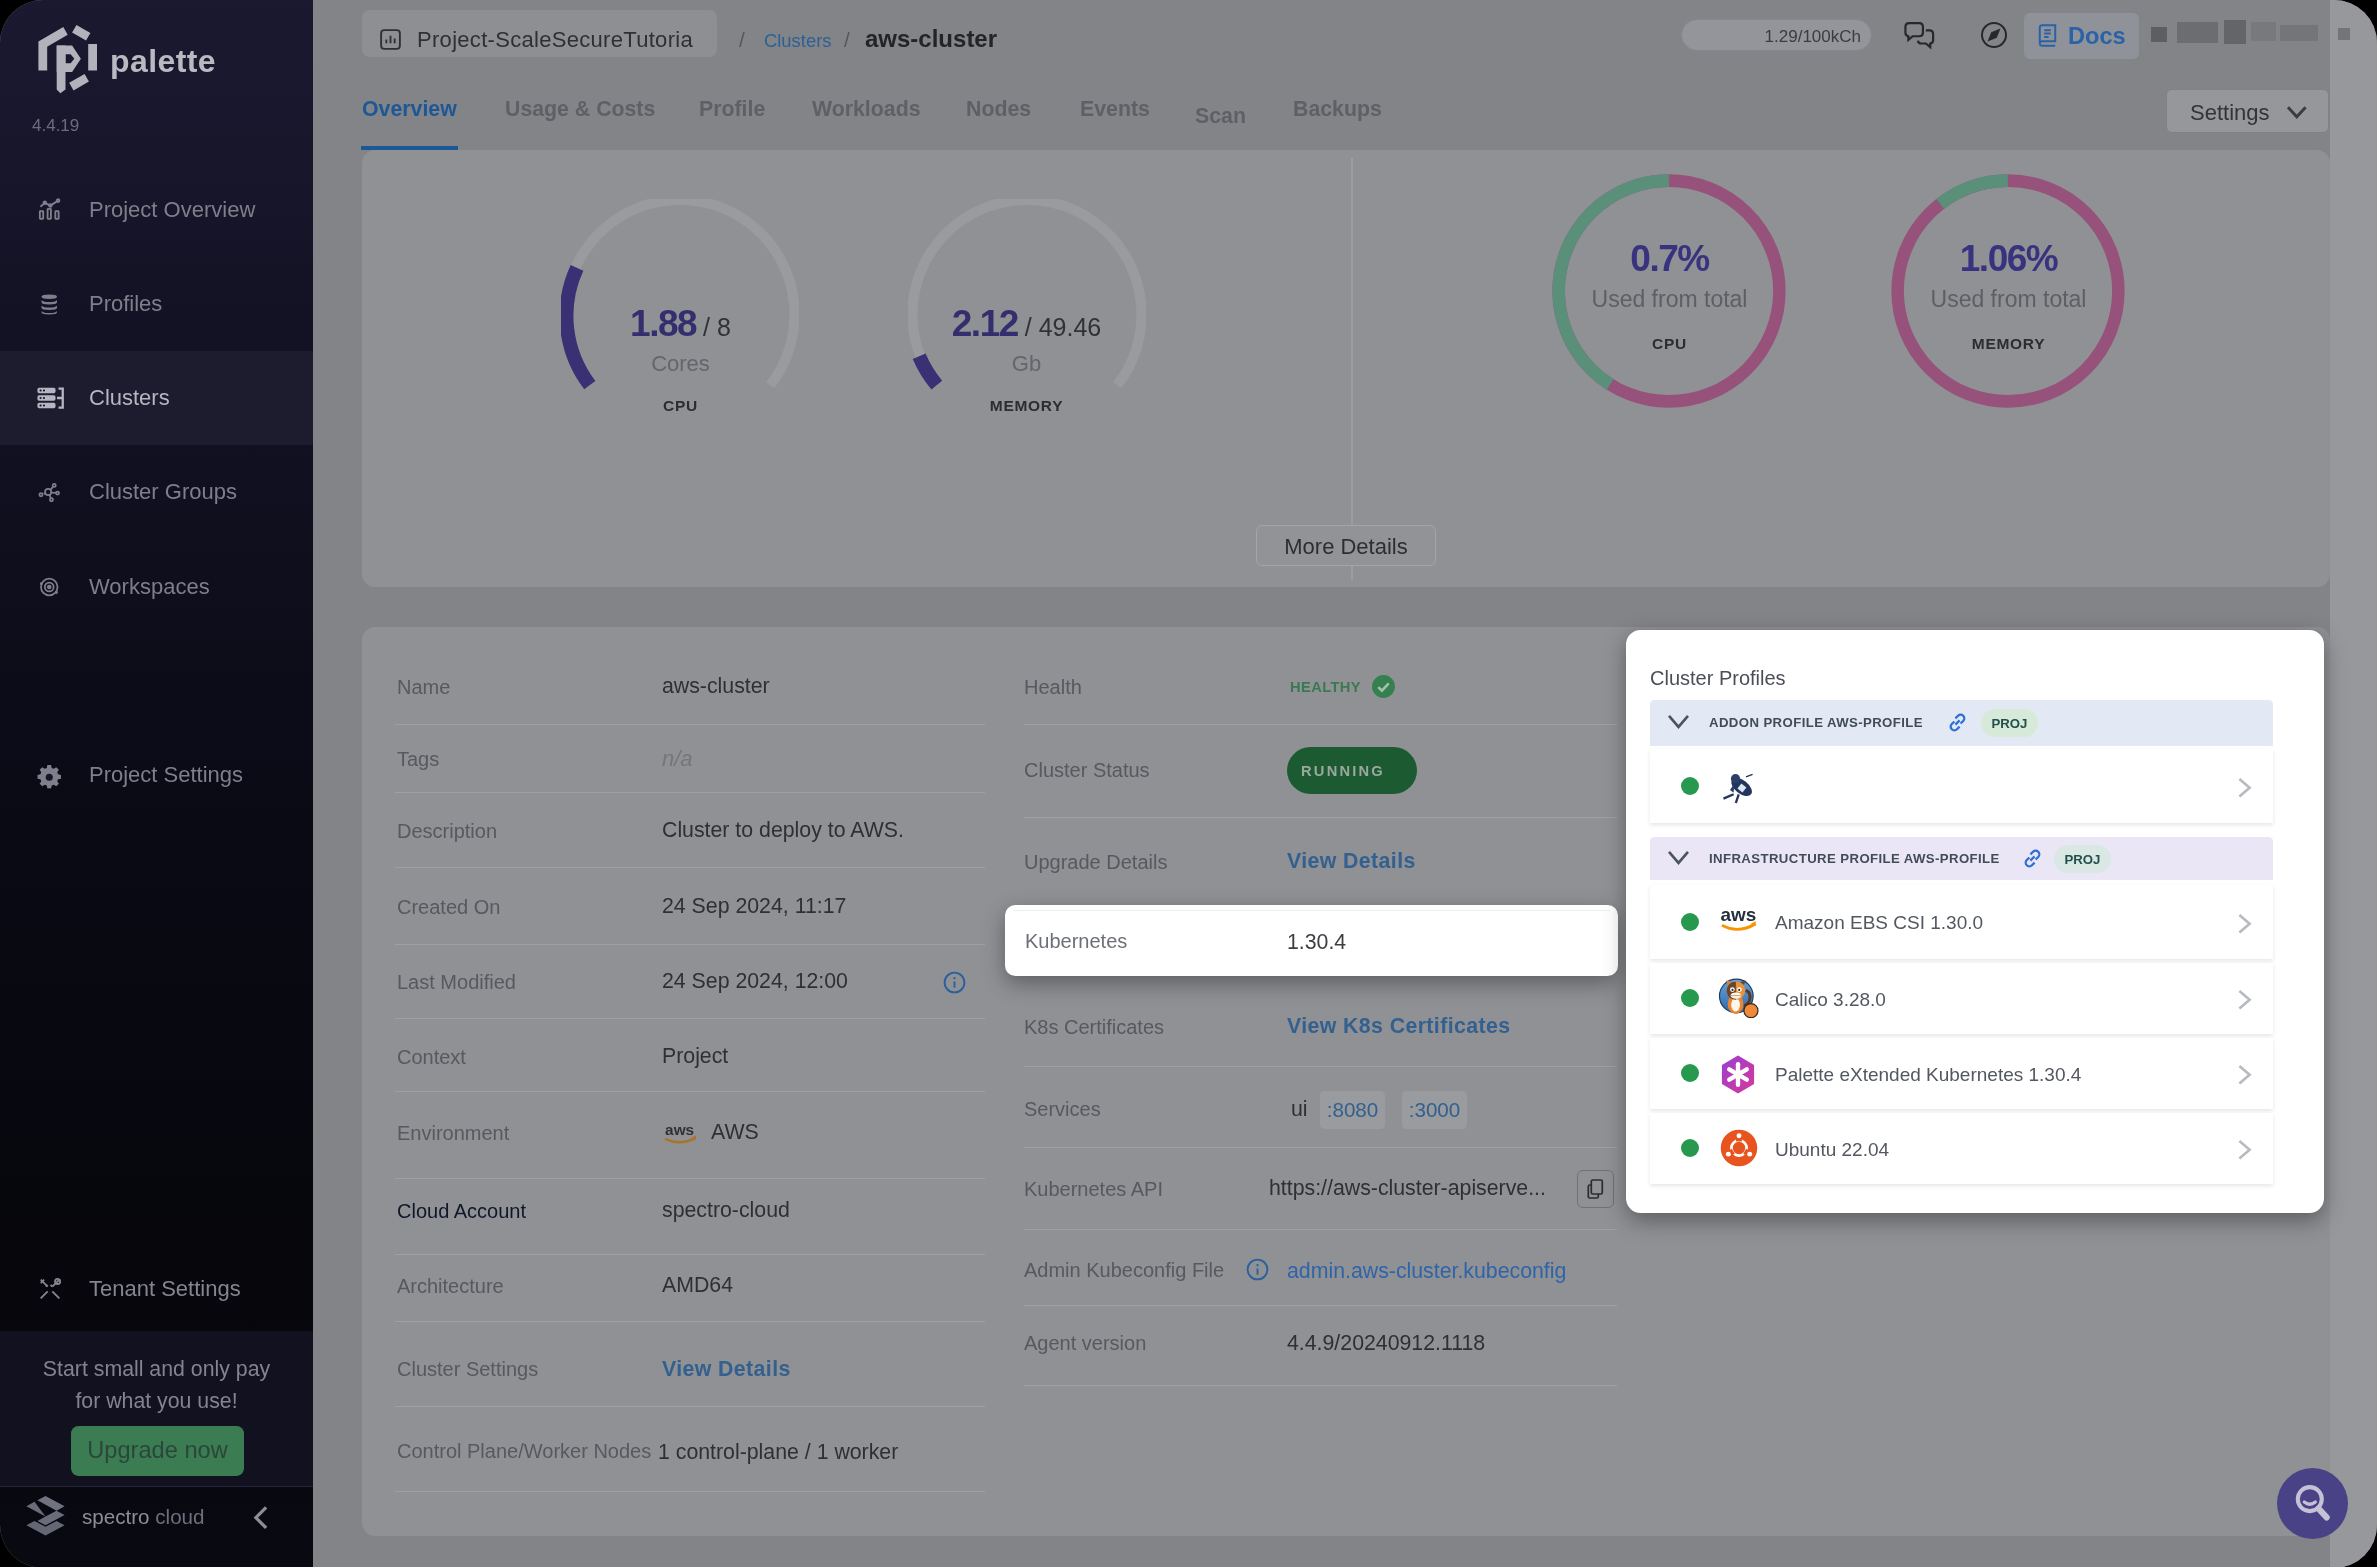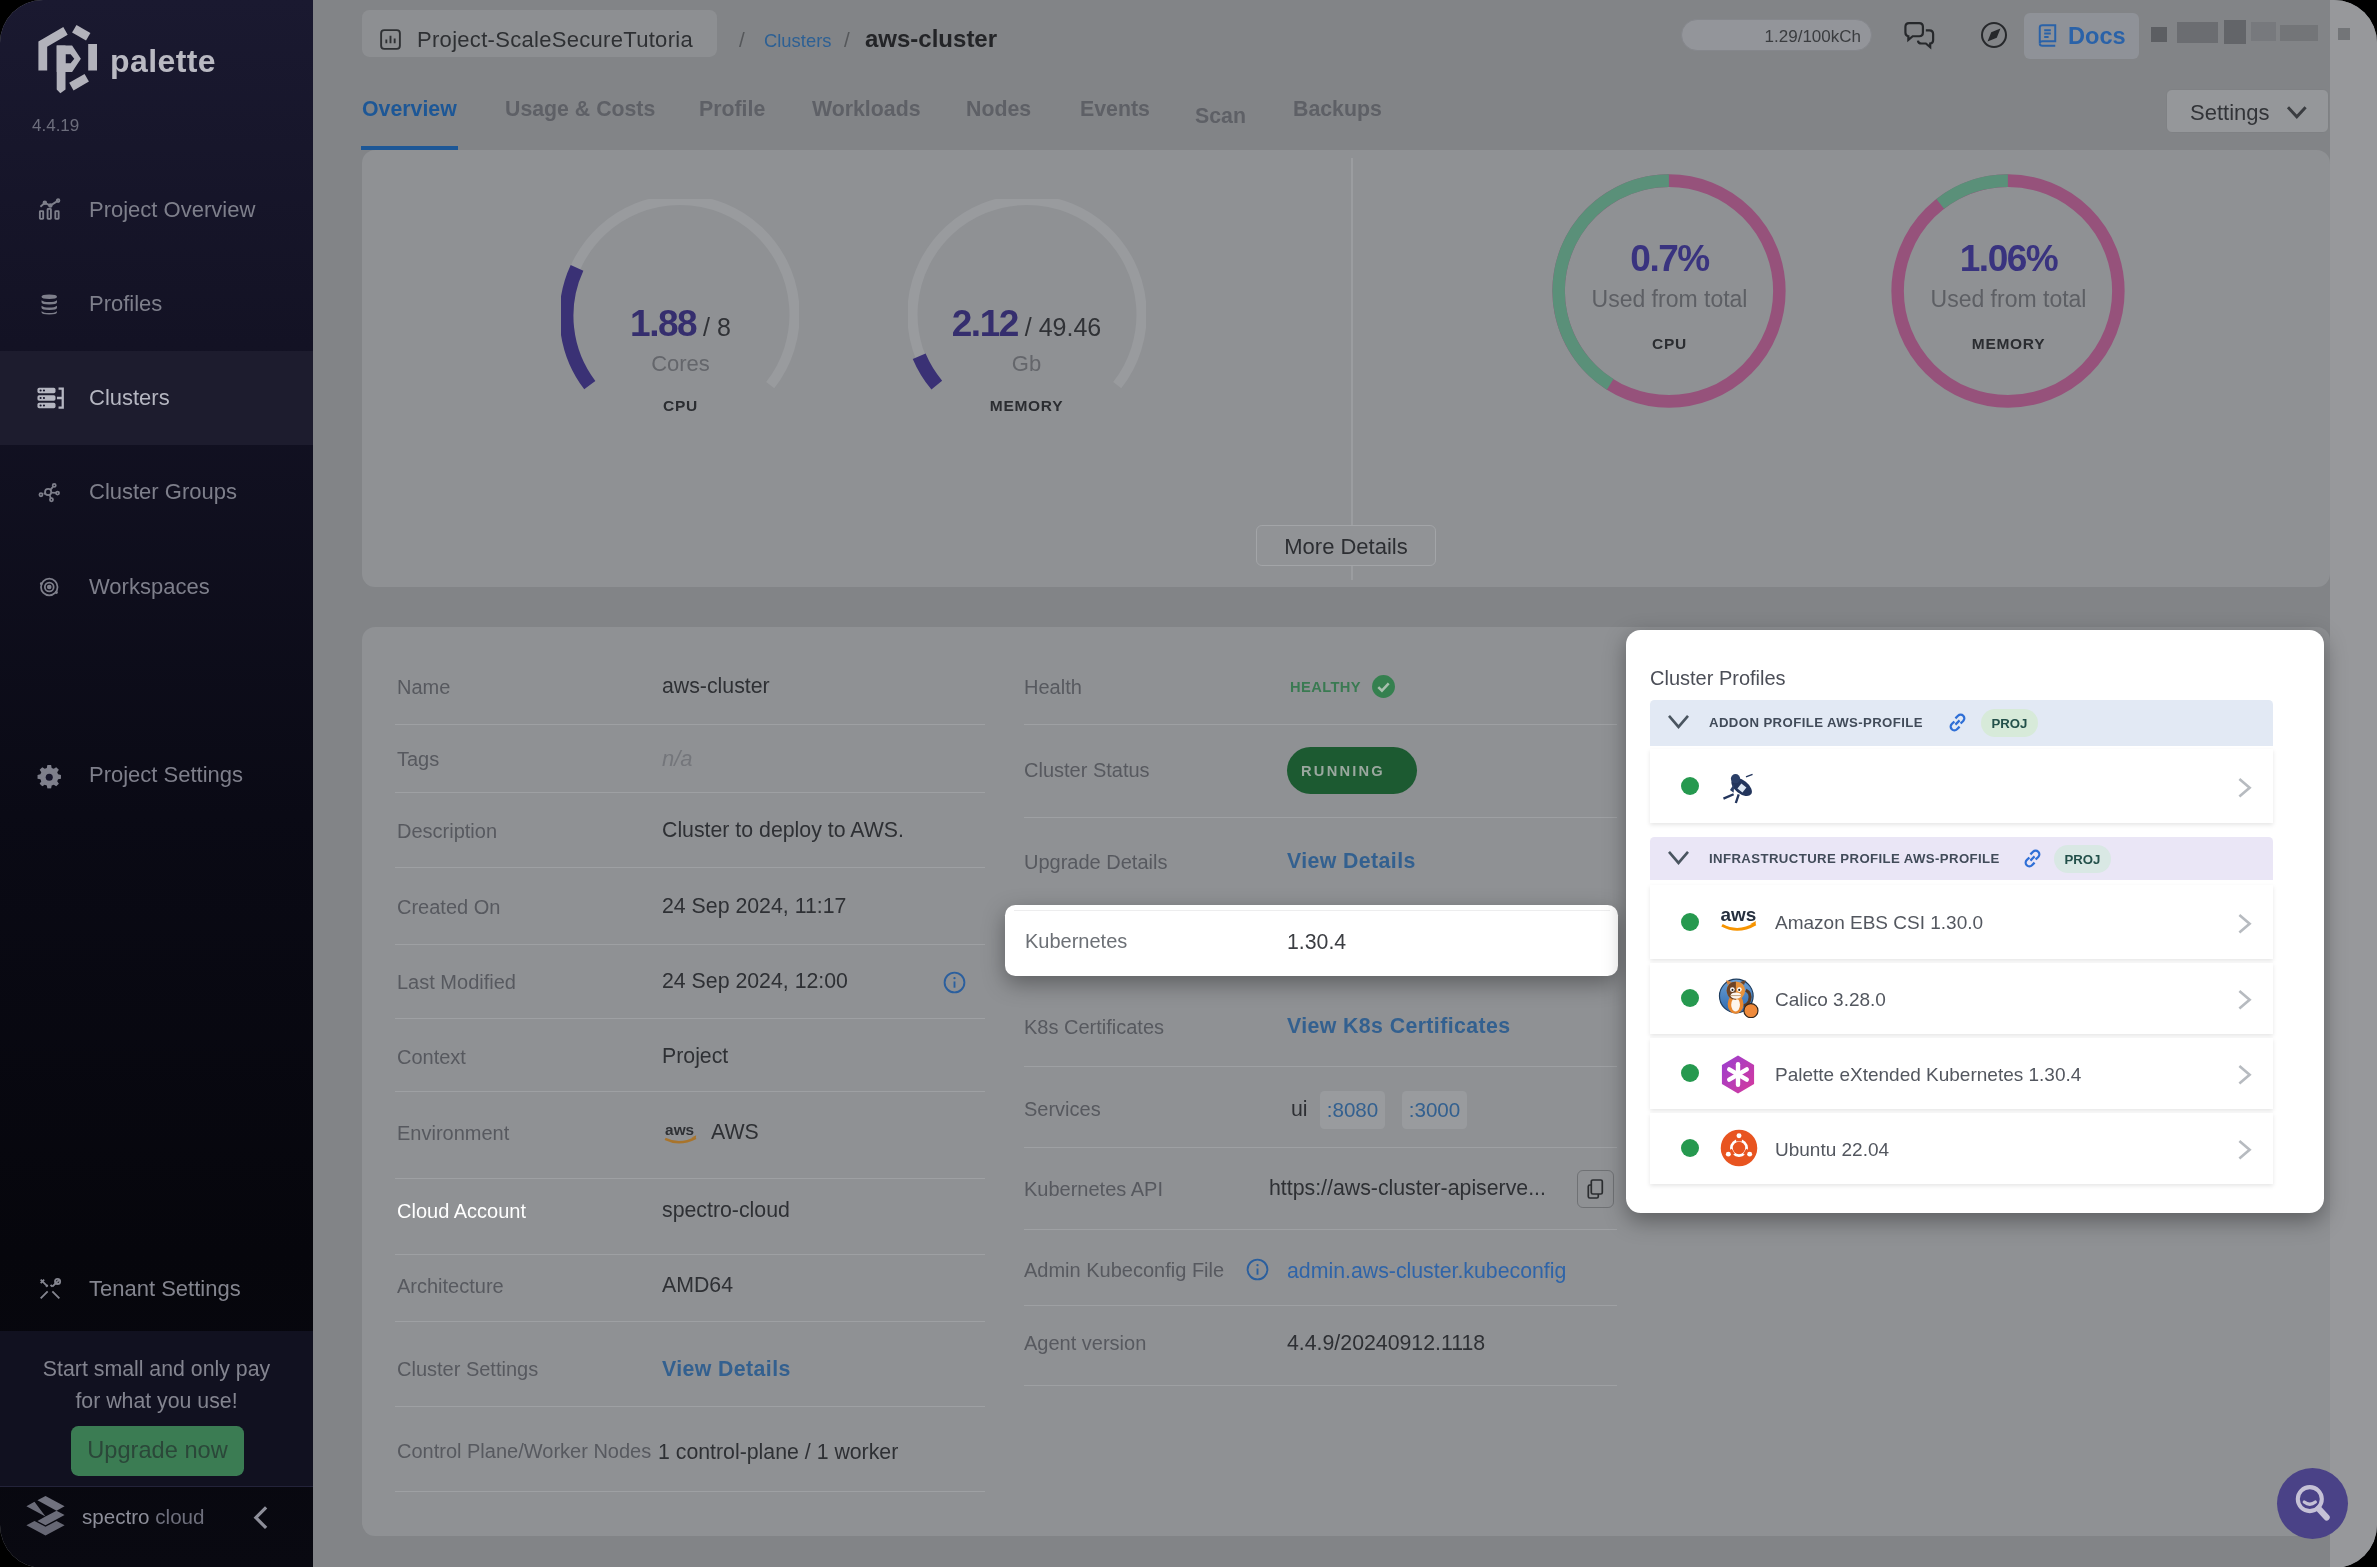--- a/index.html
+++ b/index.html
@@ -249,21 +249,21 @@
 <div class="abs val" style="left:662px;top:1044px;">Project</div>
 <div class="divl" style="left:395px;top:1091px;width:590px;"></div>
 <div class="abs f" style="left:397px;top:1122px;font-size:20px;color:#57595f;">Environment</div>
 <svg class="abs" style="left:661px;top:1119px;" width="41" height="29.4" viewBox="0 0 40 28">
   <text x="4" y="15" font-size="15" font-weight="700" fill="#2e3034" font-family="Liberation Sans">aws</text>
   <path d="M4 19 Q18 26 34 18" fill="none" stroke="#a8742c" stroke-width="2.4"></path>
   <path d="M34 18 l-4.5 0 l4.8 -2.5 z" fill="#a8742c"></path>
 </svg>
 <div class="abs val" style="left:711px;top:1120px;">AWS</div>
 <div class="divl" style="left:395px;top:1178px;width:590px;"></div>
-<div class="abs f" style="left:397px;top:1200px;font-size:20px;color:#ffffff;">Cloud Account</div>
+<div class="abs f" style="left:397px;top:1200px;font-size:20px;color:#0f172a;">Cloud Account</div>
 <div class="abs val" style="left:662px;top:1198px;">spectro-cloud</div>
 <div class="divl" style="left:395px;top:1254px;width:590px;"></div>
 <div class="abs f" style="left:397px;top:1275px;font-size:20px;color:#57595f;">Architecture</div>
 <div class="abs val" style="left:662px;top:1273px;">AMD64</div>
 <div class="divl" style="left:395px;top:1321px;width:590px;"></div>
 <div class="abs f" style="left:397px;top:1358px;font-size:20px;color:#57595f;">Cluster Settings</div>
 <div class="abs link" style="left:662px;top:1357px;font-weight:600;">View Details</div>
 <div class="divl" style="left:395px;top:1406px;width:590px;"></div>
 <div class="abs f" style="left:397px;top:1440px;font-size:20px;color:#57595f;">Control Plane/Worker Nodes</div>
 <div class="abs val" style="left:658px;top:1440px;">1 control-plane / 1 worker</div>

